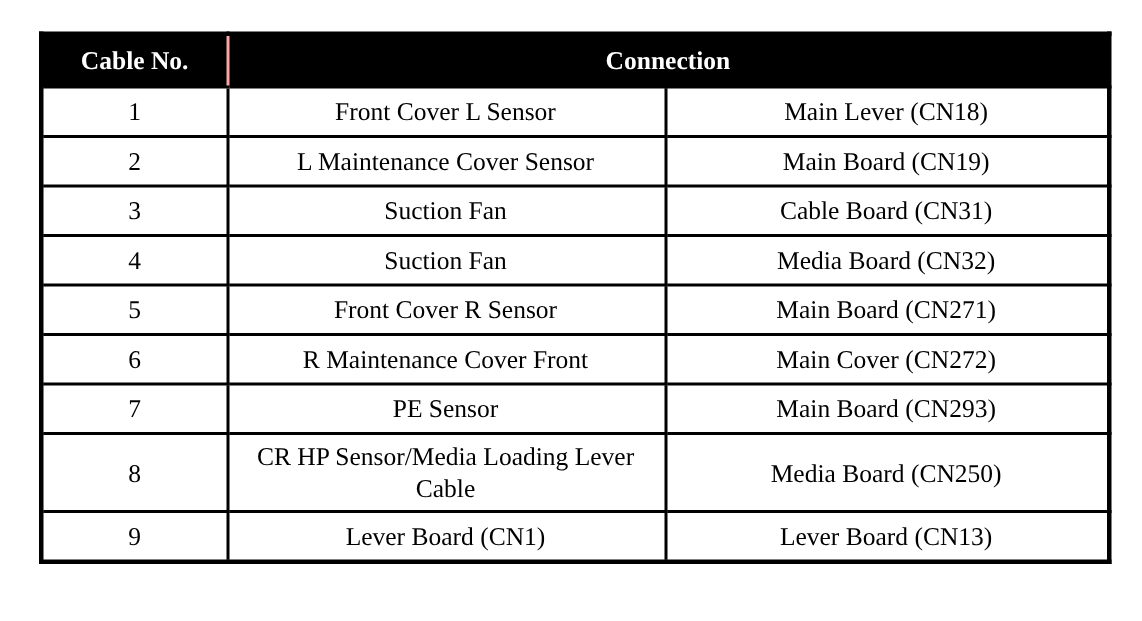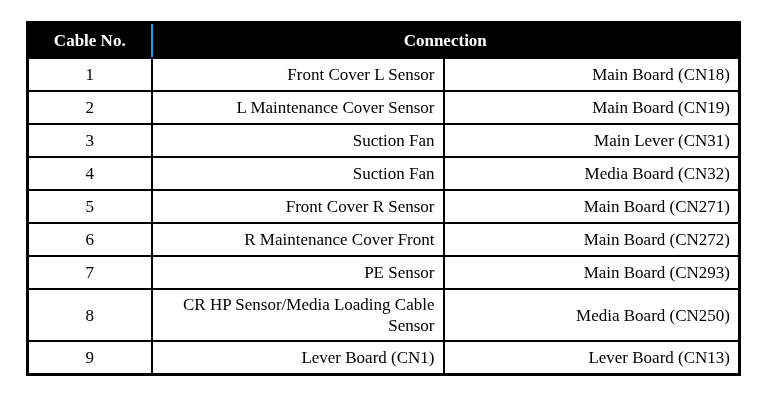--- a/index.html
+++ b/index.html
@@ -38,32 +38,32 @@
   }
   .cable-table thead th {
     background: #000000;
     color: #ffffff;
     font-weight: bold;
     height: 25px;
     text-align: center;
     padding: 4px 2px;
   }
   .cable-table thead th.hdr-cable-no {
-    border-right: 2px solid #0ea5e9;
+    border-right: 2px solid #fca5a5;
   }
   .cable-table tbody tr {
     height: 33px;
     background: #ffffff;
   }
   .cable-table td.num {
     text-align: center;
     padding: 4px 2px;
   }
   .cable-table td.text {
-    text-align: right;
+    text-align: center;
     padding-left: 7px;
     padding-right: 8px;
   }
 </style>
 </head>
 <body>
 
 <div class="page">
   <table class="cable-table">
     <colgroup>
@@ -74,55 +74,55 @@
     <thead>
       <tr>
         <th class="hdr-cable-no">Cable No.</th>
         <th colspan="2">Connection</th>
       </tr>
     </thead>
     <tbody>
       <tr>
         <td class="num">1</td>
         <td class="text">Front Cover L Sensor</td>
-        <td class="text">Main Board (CN18)</td>
+        <td class="text">Main Lever (CN18)</td>
       </tr>
       <tr>
         <td class="num">2</td>
         <td class="text">L Maintenance Cover Sensor</td>
         <td class="text">Main Board (CN19)</td>
       </tr>
       <tr>
         <td class="num">3</td>
         <td class="text">Suction Fan</td>
-        <td class="text">Main Lever (CN31)</td>
+        <td class="text">Cable Board (CN31)</td>
       </tr>
       <tr>
         <td class="num">4</td>
         <td class="text">Suction Fan</td>
         <td class="text">Media Board (CN32)</td>
       </tr>
       <tr>
         <td class="num">5</td>
         <td class="text">Front Cover R Sensor</td>
         <td class="text">Main Board (CN271)</td>
       </tr>
       <tr>
         <td class="num">6</td>
         <td class="text">R Maintenance Cover Front</td>
-        <td class="text">Main Board (CN272)</td>
+        <td class="text">Main Cover (CN272)</td>
       </tr>
       <tr>
         <td class="num">7</td>
         <td class="text">PE Sensor</td>
         <td class="text">Main Board (CN293)</td>
       </tr>
       <tr>
         <td class="num">8</td>
-        <td class="text">CR HP Sensor/Media Loading Cable Sensor</td>
+        <td class="text">CR HP Sensor/Media Loading Lever Cable</td>
         <td class="text">Media Board (CN250)</td>
       </tr>
       <tr>
         <td class="num">9</td>
         <td class="text">Lever Board (CN1)</td>
         <td class="text">Lever Board (CN13)</td>
       </tr>
     </tbody>
   </table>
 </div>

